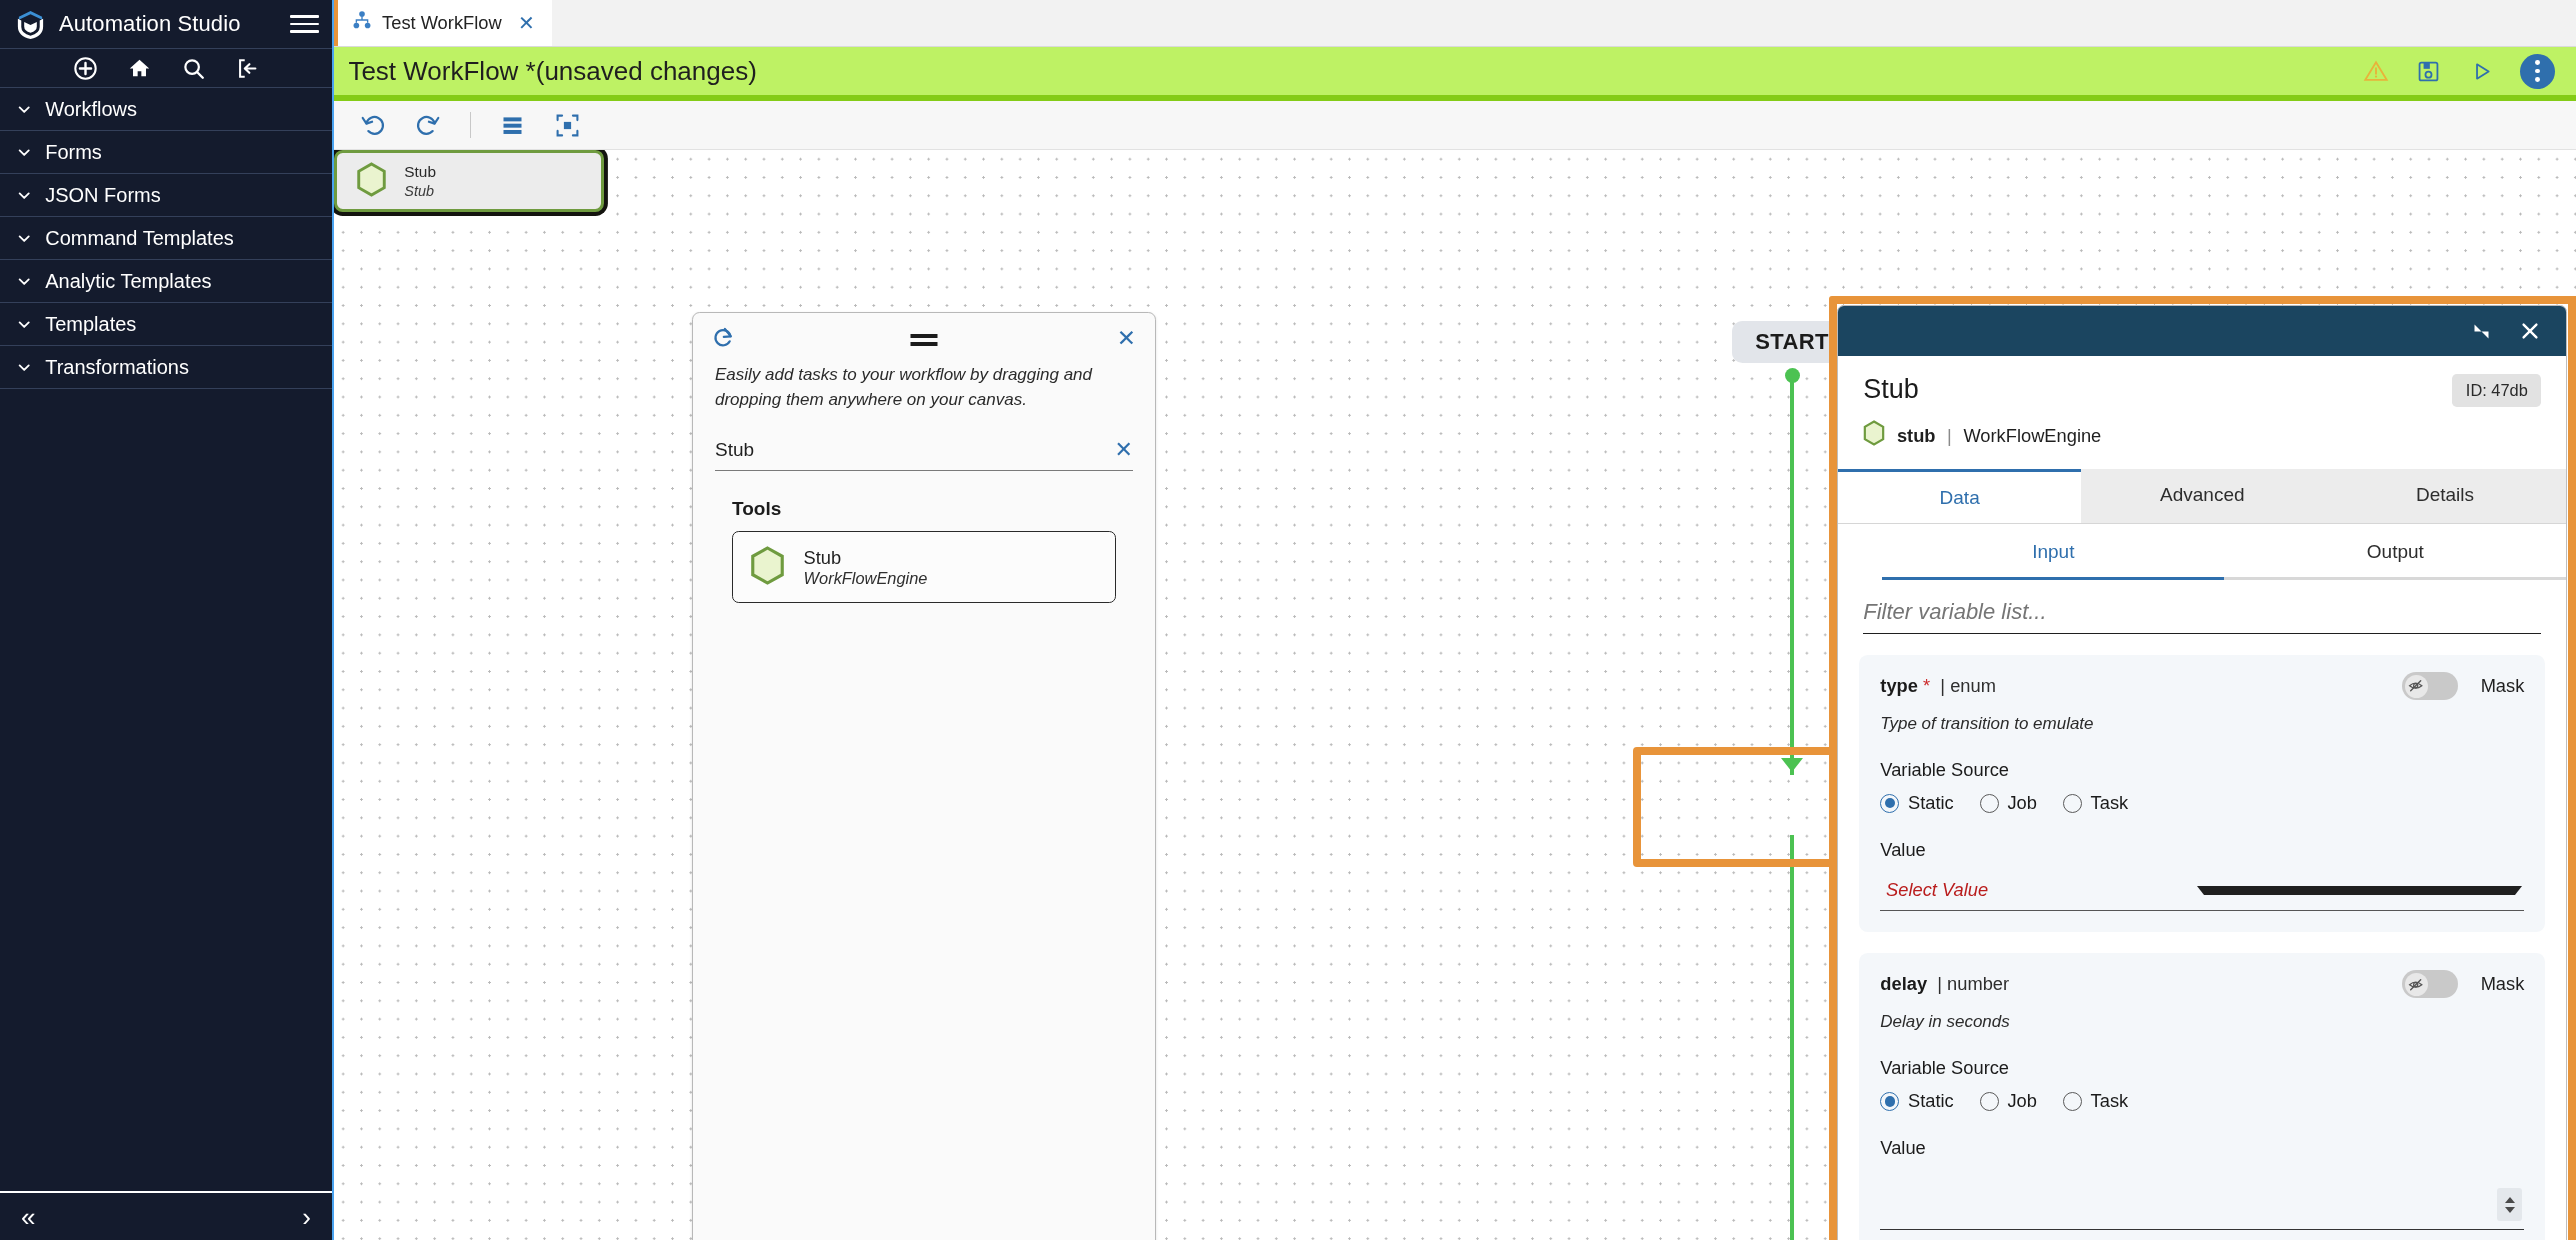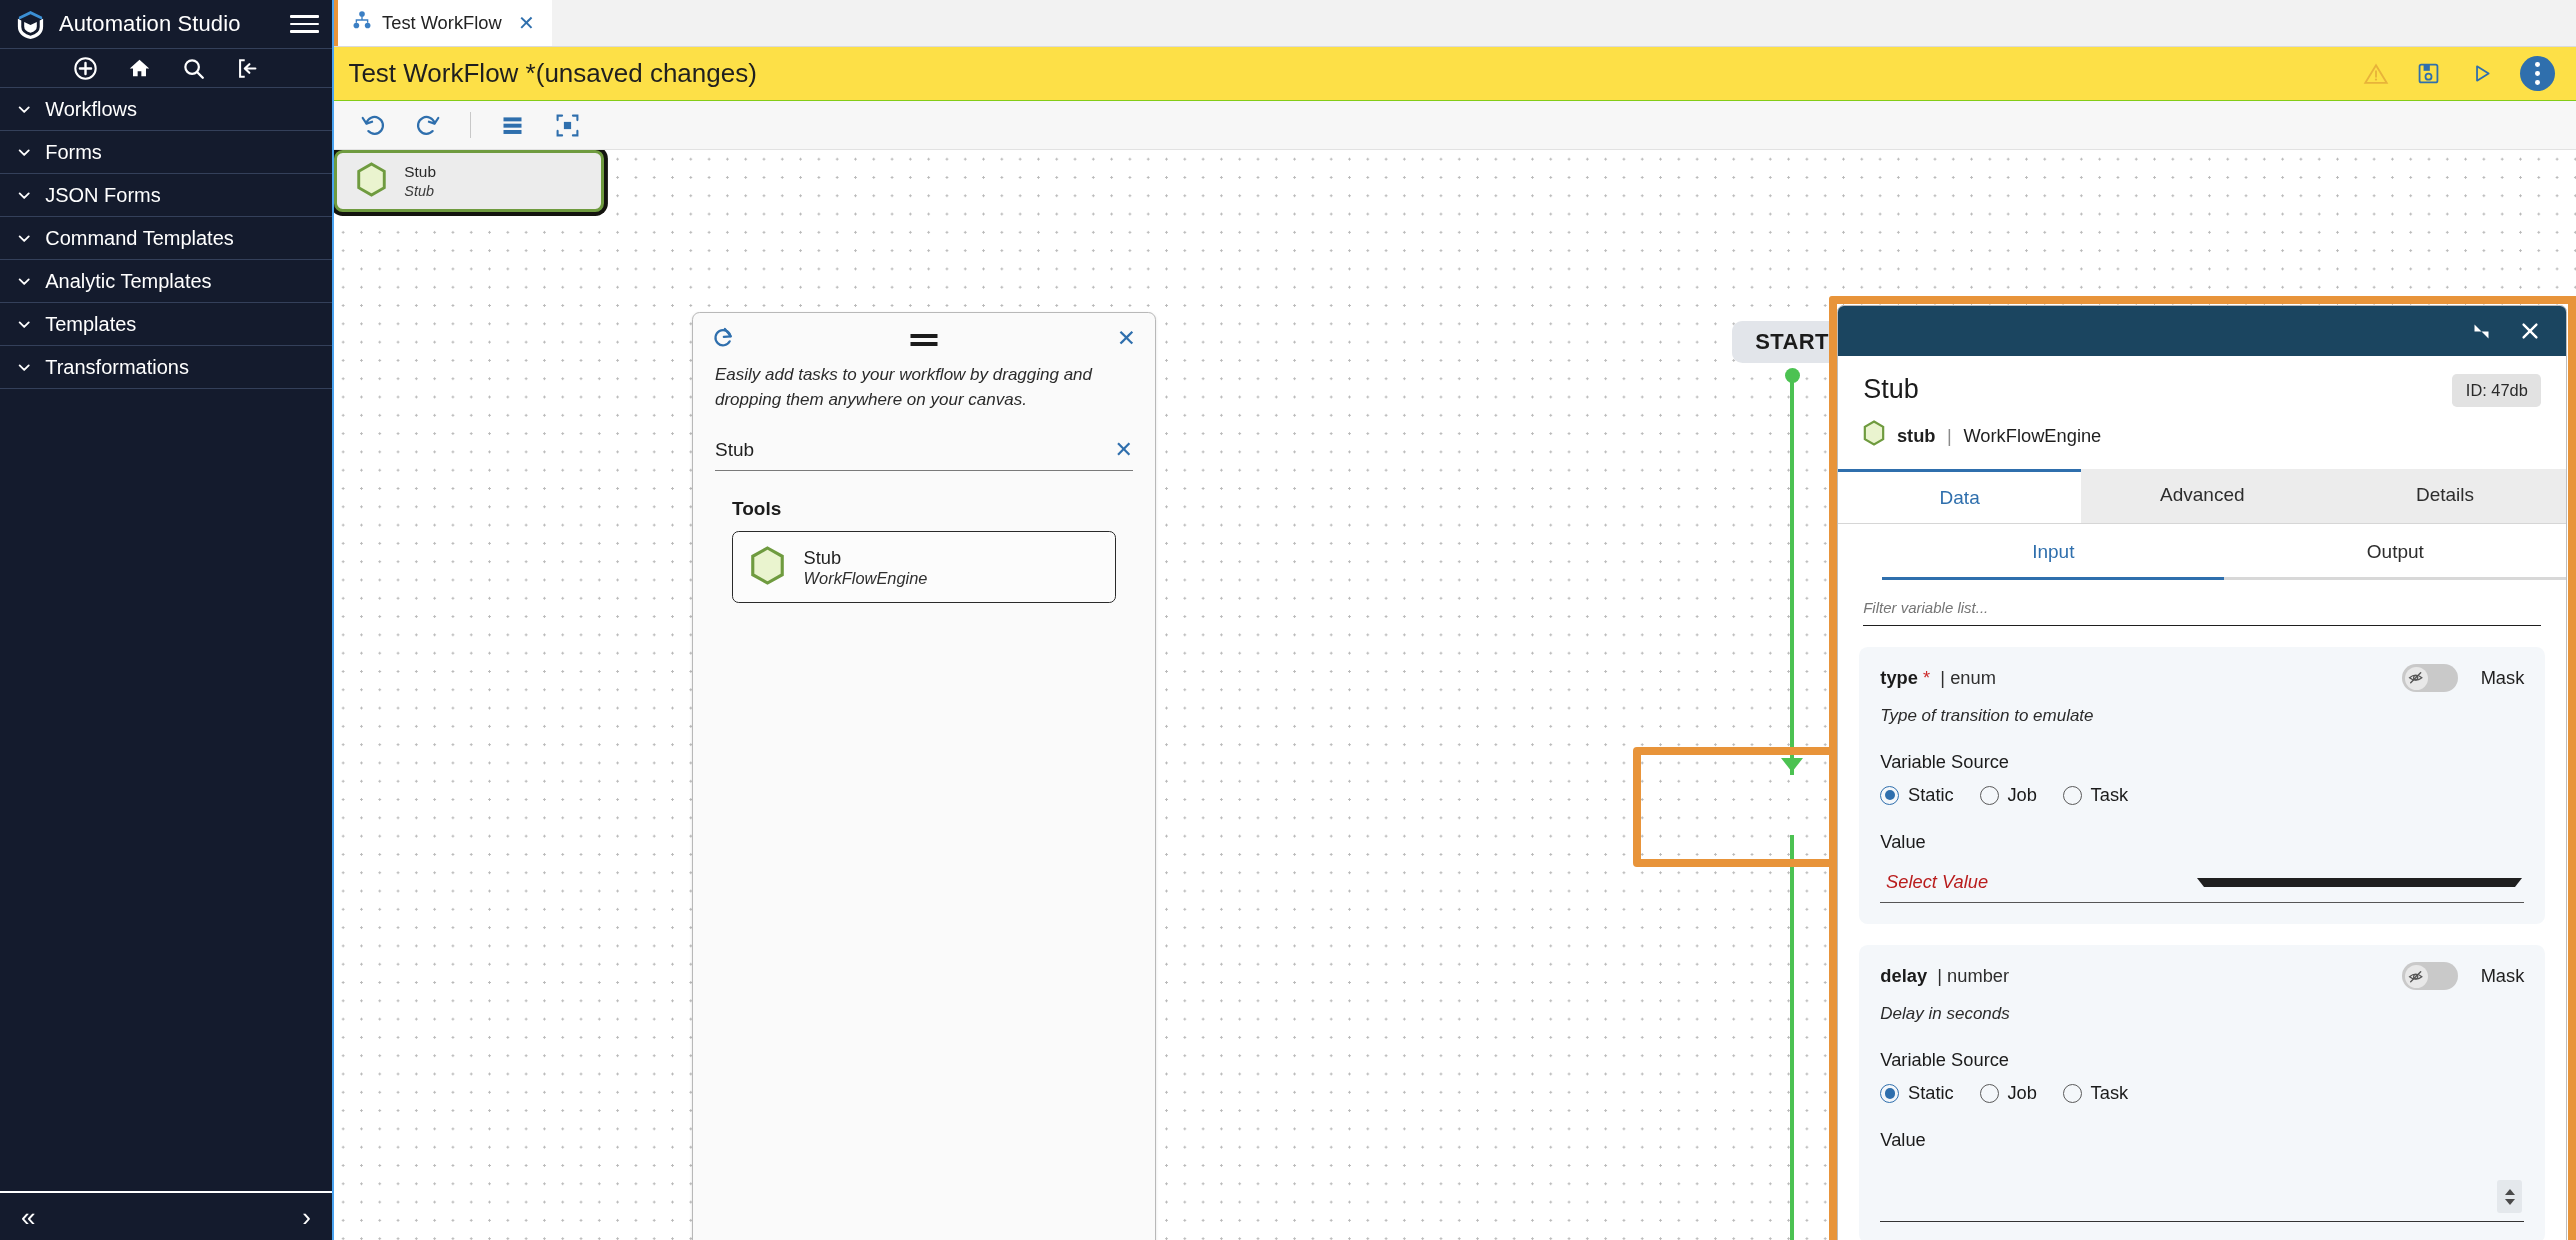--- a/index.html
+++ b/index.html
@@ -56,21 +56,21 @@
     border-bottom: 1px solid #dadada; }
   .tab {
     height: 47px; background: #ffffff; display: flex; align-items: center;
     gap: 10.6px; padding: 0 17.3px 0 13.5px; border-left: 4.8px solid #e8943a;
     font-size: 18.3px; color: #232323; cursor: pointer; min-width: 183px;
   }
   .tab-close { color: #2f6fad; font-size: 20px; margin-left: 5.8px; cursor: pointer; }
 
   .titlebar {
     height: 54px; display: flex; align-items: center; padding: 0 21px 0 14.4px;
-    background: #fde047; border-bottom: 1px solid #84cc16;
+    background: #bef264; border-bottom: 6px solid #84cc16;
   }
   .titlebar h1 { font-size: 26px; font-weight: 400; color: #1f1f1f; flex: 1; }
   .tb-actions { display: flex; align-items: center; gap: 24px; }
   .tb-btn { width: 29px; height: 29px; display: flex; align-items: center;
     justify-content: center; cursor: pointer; }
   .tb-more {
     width: 35px; height: 35px; border-radius: 50%; background: #2f6fad;
     display: flex; flex-direction: column; align-items: center;
     justify-content: center; gap: 3.9px; cursor: pointer;
   }
@@ -187,21 +187,21 @@
   .tm.active { background: #ffffff; color: #2f6fad; border-top: 3.9px solid #2f6fad; }
   .tabs-sub { display: flex; padding-left: 44px; }
   .ts { flex: 1; text-align: center; padding: 16.4px 0 14.4px 0; font-size: 19px;
     cursor: pointer; color: #2d2d2d; border-bottom: 3.9px solid #d8d8d8; }
   .ts.active { color: #2f6fad; border-bottom: 3.9px solid #2f6fad; }
 
   .pnl-body { flex: 1; overflow: hidden; padding: 0 21px; }
   .filter-row { border-bottom: 1.9px solid #1f1f1f; margin: 19px 3.9px 0 3.9px;
     padding-bottom: 7.7px; }
   .filter-row input { width: 100%; border: none; outline: none; background: transparent;
-    font-size: 15px; font-style: italic; color: #6d28d9;
+    font-size: 22px; font-style: italic; color: #6d28d9;
     font-family: "Liberation Sans", sans-serif; }
 
   .var-card { background: #f4f7fa; border-radius: 8.7px; padding: 17.3px 21px 21px 21px;
     margin-top: 21px; }
   .var-top { display: flex; align-items: center; }
   .var-name { font-size: 18.3px; color: #1b1b1b; flex: 1; }
   .var-name b { font-weight: bold; }
   .var-name .req { color: #cc2a2a; }
   .var-name .ty { color: #2e2e2e; }
   .mask-wrap { display: flex; align-items: center; gap: 23px; }

